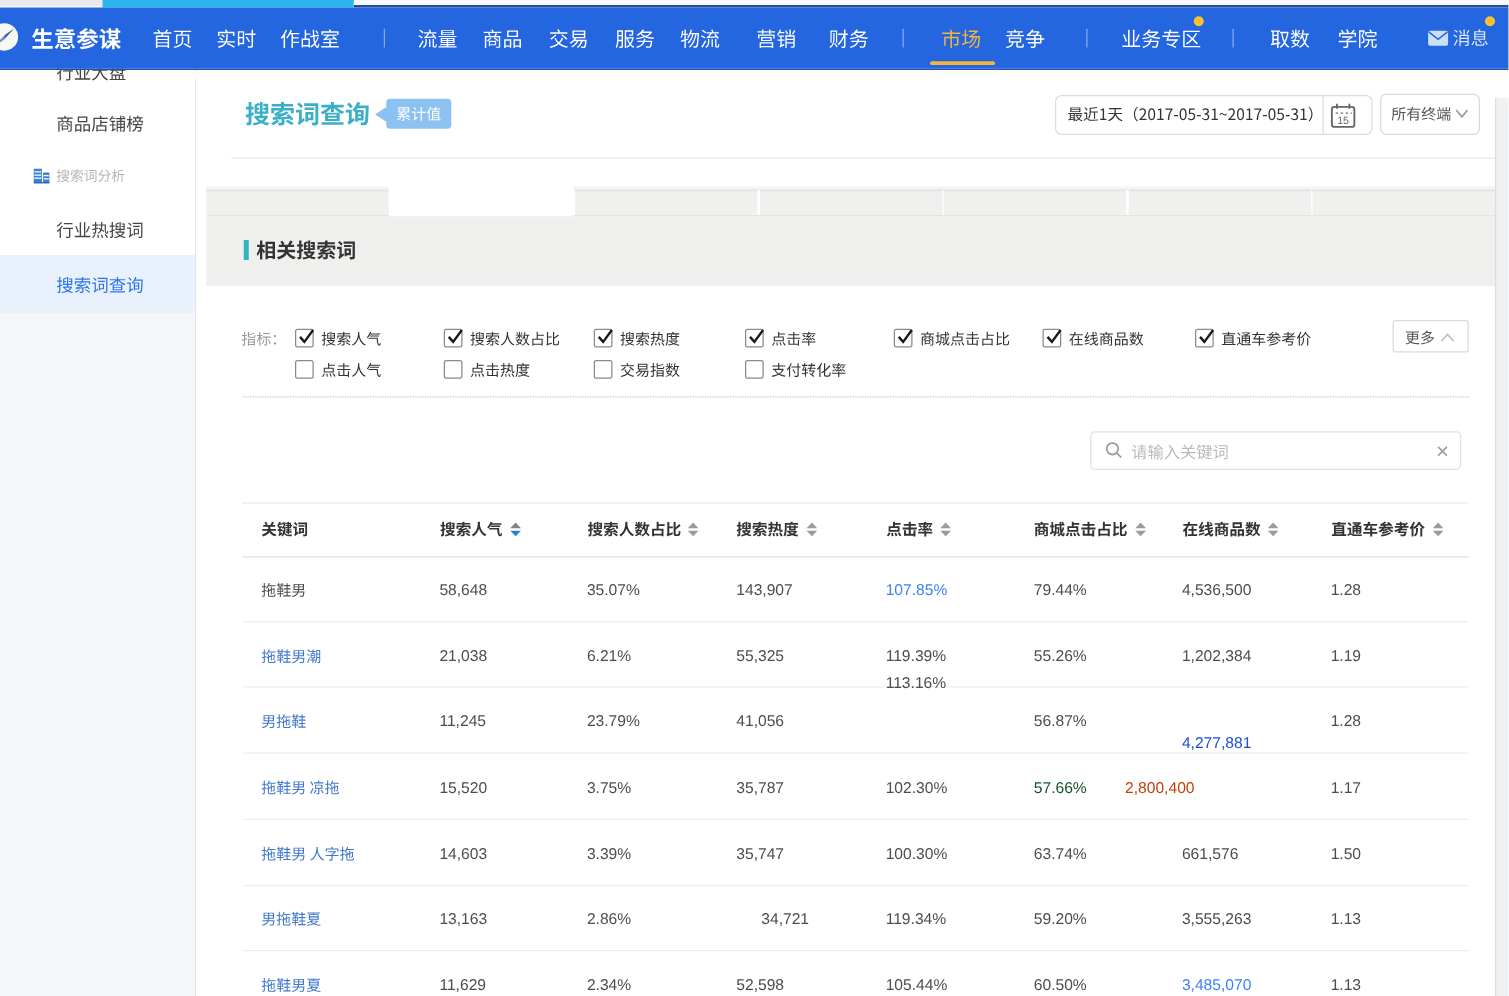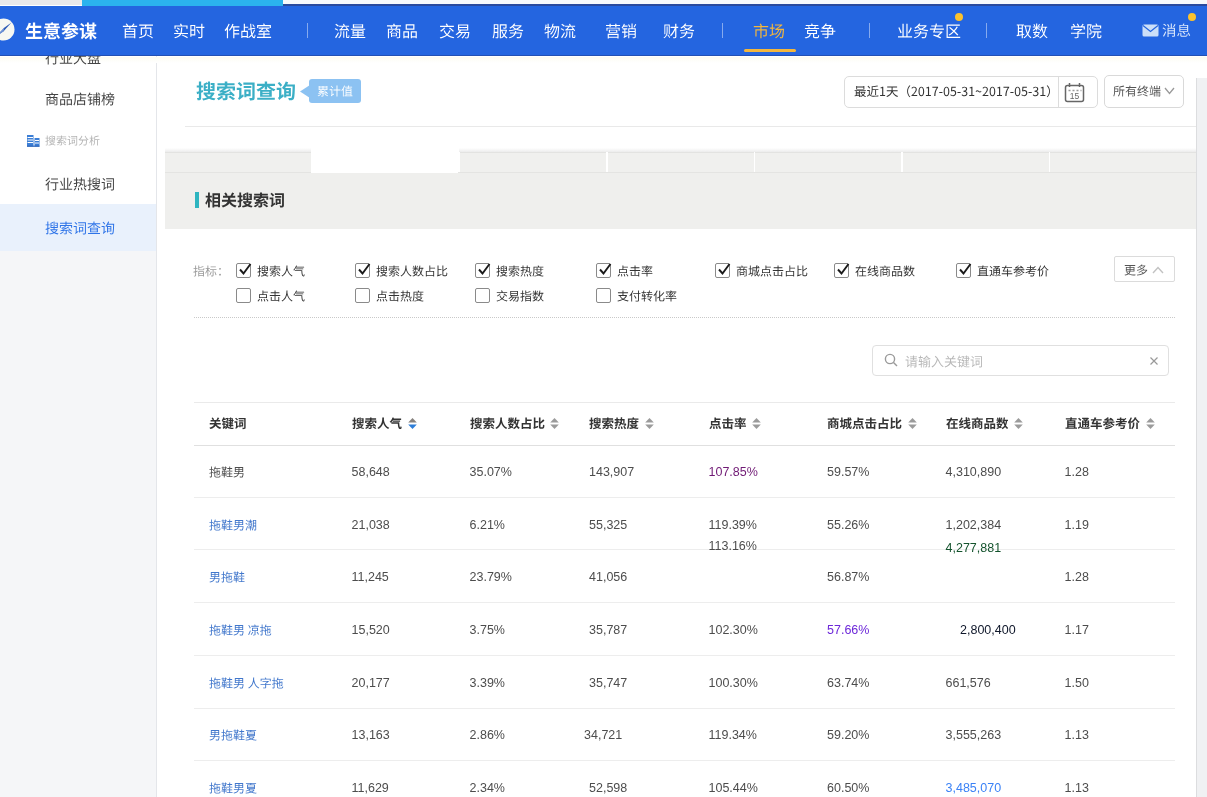--- a/index.html
+++ b/index.html
@@ -391,23 +391,23 @@
       <path d="M4.5 11 L0.2 6.5 H8.8 Z" fill="#9b9b9b"></path>
     </svg>
 <div style="position:absolute;left:209px;top:465.9px">
       <svg style="display:block" width="36.0" height="12" viewBox="0 -880 3000 1000" fill="#4d4d4d">
         <path d="M166 -839V-638H38V-568H166V-345L29 -305L48 -232L166 -270V-14C166 0 161 4 148 4C136 5 97 5 54 4C64 25 74 57 76 76C140 77 179 74 204 61C229 49 238 28 238 -14V-294L347 -330L337 -399L238 -367V-568H341V-638H238V-839ZM496 -841C461 -714 399 -592 321 -513C338 -503 369 -480 382 -469C422 -513 459 -569 491 -632H952V-700H523C540 -740 555 -782 568 -824ZM450 -520V-350L347 -310L370 -247L450 -278V-45C450 48 481 72 592 72C617 72 806 72 833 72C926 72 949 37 960 -80C939 -84 911 -94 894 -106C889 -12 880 6 829 6C789 6 626 6 595 6C530 6 518 -3 518 -45V-305L639 -352V-89H706V-378L827 -425C827 -306 826 -220 823 -205C820 -189 813 -186 801 -186C791 -186 764 -186 744 -187C753 -171 759 -142 761 -121C785 -121 819 -122 842 -128C869 -135 886 -153 889 -189C892 -218 893 -344 894 -482L897 -494L849 -513L836 -503L831 -498L706 -450V-601H639V-424L518 -377V-520Z M1689 -389V-262H1511V-193H1689V-26H1466V45H1962V-26H1762V-193H1935V-262H1762V-389ZM1689 -838V-706H1524V-637H1689V-490H1495V-420H1951V-490H1762V-637H1930V-706H1762V-838ZM1078 -480V-240H1237V-162H1040V-97H1237V81H1307V-97H1491V-162H1307V-240H1459V-480H1307V-546H1416V-685H1501V-748H1416V-839H1348V-748H1198V-839H1132V-748H1045V-685H1132V-546H1237V-480ZM1348 -685V-606H1198V-685ZM1143 -421H1242V-299H1143ZM1302 -421H1394V-299H1302Z M2227 -556H2459V-448H2227ZM2534 -556H2770V-448H2534ZM2227 -723H2459V-616H2227ZM2534 -723H2770V-616H2534ZM2072 -286V-217H2401C2354 -110 2258 -30 2043 15C2058 31 2077 61 2083 80C2328 25 2433 -79 2483 -217H2799C2785 -79 2768 -18 2746 1C2736 10 2724 11 2702 11C2679 11 2613 10 2548 4C2560 23 2570 52 2571 73C2636 76 2697 77 2729 76C2764 73 2787 68 2809 48C2841 16 2860 -62 2879 -253C2880 -263 2882 -286 2882 -286H2504C2511 -317 2517 -349 2521 -383H2848V-787H2153V-383H2443C2439 -349 2433 -317 2425 -286Z"></path>
       </svg>
     </div>
 <div style="position:absolute;left:351.5px;top:464.9px;font:400 12.5px 'Liberation Sans',sans-serif;color:#4d4d4d;white-space:nowrap">58,648</div>
 <div style="position:absolute;left:469.5px;top:464.9px;font:400 12.5px 'Liberation Sans',sans-serif;color:#4d4d4d;white-space:nowrap">35.07%</div>
 <div style="position:absolute;left:589px;top:464.9px;font:400 12.5px 'Liberation Sans',sans-serif;color:#4d4d4d;white-space:nowrap">143,907</div>
-<div style="position:absolute;left:708.5px;top:464.9px;font:400 12.5px 'Liberation Sans',sans-serif;color:#701a75;white-space:nowrap">107.85%</div>
-<div style="position:absolute;left:827px;top:464.9px;font:400 12.5px 'Liberation Sans',sans-serif;color:#4d4d4d;white-space:nowrap">59.57%</div>
-<div style="position:absolute;left:945.5px;top:464.9px;font:400 12.5px 'Liberation Sans',sans-serif;color:#4d4d4d;white-space:nowrap">4,310,890</div>
+<div style="position:absolute;left:708.5px;top:464.9px;font:400 12.5px 'Liberation Sans',sans-serif;color:#3b82f6;white-space:nowrap">107.85%</div>
+<div style="position:absolute;left:827px;top:464.9px;font:400 12.5px 'Liberation Sans',sans-serif;color:#4d4d4d;white-space:nowrap">79.44%</div>
+<div style="position:absolute;left:945.5px;top:464.9px;font:400 12.5px 'Liberation Sans',sans-serif;color:#4d4d4d;white-space:nowrap">4,536,500</div>
 <div style="position:absolute;left:1064.5px;top:464.9px;font:400 12.5px 'Liberation Sans',sans-serif;color:#4d4d4d;white-space:nowrap">1.28</div>
 <div style="position:absolute;left:194px;top:497px;width:981px;height:1px;background:#ededed"></div>
 <div style="position:absolute;left:209px;top:518.5px">
       <svg style="display:block" width="48.0" height="12" viewBox="0 -880 4000 1000" fill="#4177cc">
         <path d="M166 -839V-638H38V-568H166V-345L29 -305L48 -232L166 -270V-14C166 0 161 4 148 4C136 5 97 5 54 4C64 25 74 57 76 76C140 77 179 74 204 61C229 49 238 28 238 -14V-294L347 -330L337 -399L238 -367V-568H341V-638H238V-839ZM496 -841C461 -714 399 -592 321 -513C338 -503 369 -480 382 -469C422 -513 459 -569 491 -632H952V-700H523C540 -740 555 -782 568 -824ZM450 -520V-350L347 -310L370 -247L450 -278V-45C450 48 481 72 592 72C617 72 806 72 833 72C926 72 949 37 960 -80C939 -84 911 -94 894 -106C889 -12 880 6 829 6C789 6 626 6 595 6C530 6 518 -3 518 -45V-305L639 -352V-89H706V-378L827 -425C827 -306 826 -220 823 -205C820 -189 813 -186 801 -186C791 -186 764 -186 744 -187C753 -171 759 -142 761 -121C785 -121 819 -122 842 -128C869 -135 886 -153 889 -189C892 -218 893 -344 894 -482L897 -494L849 -513L836 -503L831 -498L706 -450V-601H639V-424L518 -377V-520Z M1689 -389V-262H1511V-193H1689V-26H1466V45H1962V-26H1762V-193H1935V-262H1762V-389ZM1689 -838V-706H1524V-637H1689V-490H1495V-420H1951V-490H1762V-637H1930V-706H1762V-838ZM1078 -480V-240H1237V-162H1040V-97H1237V81H1307V-97H1491V-162H1307V-240H1459V-480H1307V-546H1416V-685H1501V-748H1416V-839H1348V-748H1198V-839H1132V-748H1045V-685H1132V-546H1237V-480ZM1348 -685V-606H1198V-685ZM1143 -421H1242V-299H1143ZM1302 -421H1394V-299H1302Z M2227 -556H2459V-448H2227ZM2534 -556H2770V-448H2534ZM2227 -723H2459V-616H2227ZM2534 -723H2770V-616H2534ZM2072 -286V-217H2401C2354 -110 2258 -30 2043 15C2058 31 2077 61 2083 80C2328 25 2433 -79 2483 -217H2799C2785 -79 2768 -18 2746 1C2736 10 2724 11 2702 11C2679 11 2613 10 2548 4C2560 23 2570 52 2571 73C2636 76 2697 77 2729 76C2764 73 2787 68 2809 48C2841 16 2860 -62 2879 -253C2880 -263 2882 -286 2882 -286H2504C2511 -317 2517 -349 2521 -383H2848V-787H2153V-383H2443C2439 -349 2433 -317 2425 -286Z M3358 -391H3535V-310H3358ZM3358 -523H3535V-444H3358ZM3067 -778C3118 -745 3181 -694 3212 -659L3262 -711C3231 -744 3166 -792 3115 -824ZM3033 -507C3086 -475 3151 -428 3183 -397L3230 -451C3197 -483 3130 -527 3078 -555ZM3055 33 3122 71C3163 -26 3210 -155 3244 -265L3185 -304C3148 -186 3094 -49 3055 33ZM3412 -838V-727H3276V-661H3412V-578H3296V-255H3412V-171H3257V-103H3412V80H3482V-103H3625V-171H3482V-255H3599V-578H3482V-661H3622V-727H3482V-838ZM3863 -734V-569H3733V-734ZM3666 -802V-402C3666 -261 3658 -82 3566 41C3582 49 3610 70 3622 81C3691 -12 3718 -142 3728 -263H3863V-14C3863 1 3858 5 3845 6C3833 6 3790 6 3745 4C3754 24 3763 58 3766 77C3830 78 3871 75 3897 63C3923 51 3930 28 3930 -13V-802ZM3863 -501V-331H3732L3733 -402V-501Z"></path>
       </svg>
     </div>
 <div style="position:absolute;left:351.5px;top:517.6px;font:400 12.5px 'Liberation Sans',sans-serif;color:#4d4d4d;white-space:nowrap">21,038</div>
 <div style="position:absolute;left:469.5px;top:517.6px;font:400 12.5px 'Liberation Sans',sans-serif;color:#4d4d4d;white-space:nowrap">6.21%</div>
 <div style="position:absolute;left:589px;top:517.6px;font:400 12.5px 'Liberation Sans',sans-serif;color:#4d4d4d;white-space:nowrap">55,325</div>
@@ -419,57 +419,57 @@
 <div style="position:absolute;left:209px;top:571.2px">
       <svg style="display:block" width="36.0" height="12" viewBox="0 -880 3000 1000" fill="#4177cc">
         <path d="M227 -556H459V-448H227ZM534 -556H770V-448H534ZM227 -723H459V-616H227ZM534 -723H770V-616H534ZM72 -286V-217H401C354 -110 258 -30 43 15C58 31 77 61 83 80C328 25 433 -79 483 -217H799C785 -79 768 -18 746 1C736 10 724 11 702 11C679 11 613 10 548 4C560 23 570 52 571 73C636 76 697 77 729 76C764 73 787 68 809 48C841 16 860 -62 879 -253C880 -263 882 -286 882 -286H504C511 -317 517 -349 521 -383H848V-787H153V-383H443C439 -349 433 -317 425 -286Z M1166 -839V-638H1038V-568H1166V-345L1029 -305L1048 -232L1166 -270V-14C1166 0 1161 4 1148 4C1136 5 1097 5 1054 4C1064 25 1074 57 1076 76C1140 77 1179 74 1204 61C1229 49 1238 28 1238 -14V-294L1347 -330L1337 -399L1238 -367V-568H1341V-638H1238V-839ZM1496 -841C1461 -714 1399 -592 1321 -513C1338 -503 1369 -480 1382 -469C1422 -513 1459 -569 1491 -632H1952V-700H1523C1540 -740 1555 -782 1568 -824ZM1450 -520V-350L1347 -310L1370 -247L1450 -278V-45C1450 48 1481 72 1592 72C1617 72 1806 72 1833 72C1926 72 1949 37 1960 -80C1939 -84 1911 -94 1894 -106C1889 -12 1880 6 1829 6C1789 6 1626 6 1595 6C1530 6 1518 -3 1518 -45V-305L1639 -352V-89H1706V-378L1827 -425C1827 -306 1826 -220 1823 -205C1820 -189 1813 -186 1801 -186C1791 -186 1764 -186 1744 -187C1753 -171 1759 -142 1761 -121C1785 -121 1819 -122 1842 -128C1869 -135 1886 -153 1889 -189C1892 -218 1893 -344 1894 -482L1897 -494L1849 -513L1836 -503L1831 -498L1706 -450V-601H1639V-424L1518 -377V-520Z M2689 -389V-262H2511V-193H2689V-26H2466V45H2962V-26H2762V-193H2935V-262H2762V-389ZM2689 -838V-706H2524V-637H2689V-490H2495V-420H2951V-490H2762V-637H2930V-706H2762V-838ZM2078 -480V-240H2237V-162H2040V-97H2237V81H2307V-97H2491V-162H2307V-240H2459V-480H2307V-546H2416V-685H2501V-748H2416V-839H2348V-748H2198V-839H2132V-748H2045V-685H2132V-546H2237V-480ZM2348 -685V-606H2198V-685ZM2143 -421H2242V-299H2143ZM2302 -421H2394V-299H2302Z"></path>
       </svg>
     </div>
 <div style="position:absolute;left:351.5px;top:570.3px;font:400 12.5px 'Liberation Sans',sans-serif;color:#4d4d4d;white-space:nowrap">11,245</div>
 <div style="position:absolute;left:469.5px;top:570.3px;font:400 12.5px 'Liberation Sans',sans-serif;color:#4d4d4d;white-space:nowrap">23.79%</div>
 <div style="position:absolute;left:589px;top:570.3px;font:400 12.5px 'Liberation Sans',sans-serif;color:#4d4d4d;white-space:nowrap">41,056</div>
 <div style="position:absolute;left:708.5px;top:539px;font:400 12.5px 'Liberation Sans',sans-serif;color:#4d4d4d;white-space:nowrap">113.16%</div>
 <div style="position:absolute;left:827px;top:570.3px;font:400 12.5px 'Liberation Sans',sans-serif;color:#4d4d4d;white-space:nowrap">56.87%</div>
-<div style="position:absolute;left:945.5px;top:541px;font:400 12.5px 'Liberation Sans',sans-serif;color:#14532d;white-space:nowrap">4,277,881</div>
+<div style="position:absolute;left:945.5px;top:587px;font:400 12.5px 'Liberation Sans',sans-serif;color:#1d4ed8;white-space:nowrap">4,277,881</div>
 <div style="position:absolute;left:1064.5px;top:570.3px;font:400 12.5px 'Liberation Sans',sans-serif;color:#4d4d4d;white-space:nowrap">1.28</div>
 <div style="position:absolute;left:194px;top:602px;width:981px;height:1px;background:#ededed"></div>
 <div style="position:absolute;left:209px;top:624.0px">
       <svg style="display:block" width="62.7" height="12" viewBox="0 -880 5224 1000" fill="#4177cc">
         <path d="M166 -839V-638H38V-568H166V-345L29 -305L48 -232L166 -270V-14C166 0 161 4 148 4C136 5 97 5 54 4C64 25 74 57 76 76C140 77 179 74 204 61C229 49 238 28 238 -14V-294L347 -330L337 -399L238 -367V-568H341V-638H238V-839ZM496 -841C461 -714 399 -592 321 -513C338 -503 369 -480 382 -469C422 -513 459 -569 491 -632H952V-700H523C540 -740 555 -782 568 -824ZM450 -520V-350L347 -310L370 -247L450 -278V-45C450 48 481 72 592 72C617 72 806 72 833 72C926 72 949 37 960 -80C939 -84 911 -94 894 -106C889 -12 880 6 829 6C789 6 626 6 595 6C530 6 518 -3 518 -45V-305L639 -352V-89H706V-378L827 -425C827 -306 826 -220 823 -205C820 -189 813 -186 801 -186C791 -186 764 -186 744 -187C753 -171 759 -142 761 -121C785 -121 819 -122 842 -128C869 -135 886 -153 889 -189C892 -218 893 -344 894 -482L897 -494L849 -513L836 -503L831 -498L706 -450V-601H639V-424L518 -377V-520Z M1689 -389V-262H1511V-193H1689V-26H1466V45H1962V-26H1762V-193H1935V-262H1762V-389ZM1689 -838V-706H1524V-637H1689V-490H1495V-420H1951V-490H1762V-637H1930V-706H1762V-838ZM1078 -480V-240H1237V-162H1040V-97H1237V81H1307V-97H1491V-162H1307V-240H1459V-480H1307V-546H1416V-685H1501V-748H1416V-839H1348V-748H1198V-839H1132V-748H1045V-685H1132V-546H1237V-480ZM1348 -685V-606H1198V-685ZM1143 -421H1242V-299H1143ZM1302 -421H1394V-299H1302Z M2227 -556H2459V-448H2227ZM2534 -556H2770V-448H2534ZM2227 -723H2459V-616H2227ZM2534 -723H2770V-616H2534ZM2072 -286V-217H2401C2354 -110 2258 -30 2043 15C2058 31 2077 61 2083 80C2328 25 2433 -79 2483 -217H2799C2785 -79 2768 -18 2746 1C2736 10 2724 11 2702 11C2679 11 2613 10 2548 4C2560 23 2570 52 2571 73C2636 76 2697 77 2729 76C2764 73 2787 68 2809 48C2841 16 2860 -62 2879 -253C2880 -263 2882 -286 2882 -286H2504C2511 -317 2517 -349 2521 -383H2848V-787H2153V-383H2443C2439 -349 2433 -317 2425 -286Z M3655 -506H4007V-358H3655ZM3619 -240C3583 -161 3531 -75 3478 -17C3496 -6 3525 15 3538 28C3589 -35 3648 -132 3688 -218ZM3967 -212C4013 -142 4068 -48 4094 12L4160 -21C4134 -78 4078 -170 4030 -239ZM3273 -768C3325 -688 3382 -580 3406 -512L3474 -554C3450 -620 3390 -724 3336 -802ZM3261 -4 3335 29C3383 -67 3440 -199 3483 -314L3418 -348C3372 -227 3306 -88 3261 -4ZM3765 -822C3779 -793 3796 -756 3808 -725H3521V-653H4149V-725H3891C3880 -759 3858 -805 3838 -842ZM3584 -571V-294H3796V-6C3796 6 3792 9 3777 10C3763 11 3710 11 3659 9C3669 28 3681 57 3686 77C3758 77 3804 77 3835 66C3866 55 3875 36 3875 -5V-294H4083V-571Z M4390 -839V-638H4262V-568H4390V-345L4253 -305L4272 -232L4390 -270V-14C4390 0 4385 4 4372 4C4360 5 4321 5 4278 4C4288 25 4298 57 4300 76C4364 77 4403 74 4428 61C4453 49 4462 28 4462 -14V-294L4571 -330L4561 -399L4462 -367V-568H4565V-638H4462V-839ZM4720 -841C4685 -714 4623 -592 4545 -513C4562 -503 4593 -480 4606 -469C4646 -513 4683 -569 4715 -632H5176V-700H4747C4764 -740 4779 -782 4792 -824ZM4674 -520V-350L4571 -310L4594 -247L4674 -278V-45C4674 48 4705 72 4816 72C4841 72 5030 72 5057 72C5150 72 5173 37 5184 -80C5163 -84 5135 -94 5118 -106C5113 -12 5104 6 5053 6C5013 6 4850 6 4819 6C4754 6 4742 -3 4742 -45V-305L4863 -352V-89H4930V-378L5051 -425C5051 -306 5050 -220 5047 -205C5044 -189 5037 -186 5025 -186C5015 -186 4988 -186 4968 -187C4977 -171 4983 -142 4985 -121C5009 -121 5043 -122 5066 -128C5093 -135 5110 -153 5113 -189C5116 -218 5117 -344 5118 -482L5121 -494L5073 -513L5060 -503L5055 -498L4930 -450V-601H4863V-424L4742 -377V-520Z"></path>
       </svg>
     </div>
 <div style="position:absolute;left:351.5px;top:623.0px;font:400 12.5px 'Liberation Sans',sans-serif;color:#4d4d4d;white-space:nowrap">15,520</div>
 <div style="position:absolute;left:469.5px;top:623.0px;font:400 12.5px 'Liberation Sans',sans-serif;color:#4d4d4d;white-space:nowrap">3.75%</div>
 <div style="position:absolute;left:589px;top:623.0px;font:400 12.5px 'Liberation Sans',sans-serif;color:#4d4d4d;white-space:nowrap">35,787</div>
 <div style="position:absolute;left:708.5px;top:623.0px;font:400 12.5px 'Liberation Sans',sans-serif;color:#4d4d4d;white-space:nowrap">102.30%</div>
-<div style="position:absolute;left:827px;top:623.0px;font:400 12.5px 'Liberation Sans',sans-serif;color:#6d28d9;white-space:nowrap">57.66%</div>
-<div style="position:absolute;left:960px;top:623.0px;font:400 12.5px 'Liberation Sans',sans-serif;color:#0f172a;white-space:nowrap">2,800,400</div>
+<div style="position:absolute;left:827px;top:623.0px;font:400 12.5px 'Liberation Sans',sans-serif;color:#14532d;white-space:nowrap">57.66%</div>
+<div style="position:absolute;left:900px;top:623.0px;font:400 12.5px 'Liberation Sans',sans-serif;color:#c2410c;white-space:nowrap">2,800,400</div>
 <div style="position:absolute;left:1064.5px;top:623.0px;font:400 12.5px 'Liberation Sans',sans-serif;color:#4d4d4d;white-space:nowrap">1.17</div>
 <div style="position:absolute;left:194px;top:655px;width:981px;height:1px;background:#ededed"></div>
 <div style="position:absolute;left:209px;top:676.6px">
       <svg style="display:block" width="74.7" height="12" viewBox="0 -880 6224 1000" fill="#4177cc">
         <path d="M166 -839V-638H38V-568H166V-345L29 -305L48 -232L166 -270V-14C166 0 161 4 148 4C136 5 97 5 54 4C64 25 74 57 76 76C140 77 179 74 204 61C229 49 238 28 238 -14V-294L347 -330L337 -399L238 -367V-568H341V-638H238V-839ZM496 -841C461 -714 399 -592 321 -513C338 -503 369 -480 382 -469C422 -513 459 -569 491 -632H952V-700H523C540 -740 555 -782 568 -824ZM450 -520V-350L347 -310L370 -247L450 -278V-45C450 48 481 72 592 72C617 72 806 72 833 72C926 72 949 37 960 -80C939 -84 911 -94 894 -106C889 -12 880 6 829 6C789 6 626 6 595 6C530 6 518 -3 518 -45V-305L639 -352V-89H706V-378L827 -425C827 -306 826 -220 823 -205C820 -189 813 -186 801 -186C791 -186 764 -186 744 -187C753 -171 759 -142 761 -121C785 -121 819 -122 842 -128C869 -135 886 -153 889 -189C892 -218 893 -344 894 -482L897 -494L849 -513L836 -503L831 -498L706 -450V-601H639V-424L518 -377V-520Z M1689 -389V-262H1511V-193H1689V-26H1466V45H1962V-26H1762V-193H1935V-262H1762V-389ZM1689 -838V-706H1524V-637H1689V-490H1495V-420H1951V-490H1762V-637H1930V-706H1762V-838ZM1078 -480V-240H1237V-162H1040V-97H1237V81H1307V-97H1491V-162H1307V-240H1459V-480H1307V-546H1416V-685H1501V-748H1416V-839H1348V-748H1198V-839H1132V-748H1045V-685H1132V-546H1237V-480ZM1348 -685V-606H1198V-685ZM1143 -421H1242V-299H1143ZM1302 -421H1394V-299H1302Z M2227 -556H2459V-448H2227ZM2534 -556H2770V-448H2534ZM2227 -723H2459V-616H2227ZM2534 -723H2770V-616H2534ZM2072 -286V-217H2401C2354 -110 2258 -30 2043 15C2058 31 2077 61 2083 80C2328 25 2433 -79 2483 -217H2799C2785 -79 2768 -18 2746 1C2736 10 2724 11 2702 11C2679 11 2613 10 2548 4C2560 23 2570 52 2571 73C2636 76 2697 77 2729 76C2764 73 2787 68 2809 48C2841 16 2860 -62 2879 -253C2880 -263 2882 -286 2882 -286H2504C2511 -317 2517 -349 2521 -383H2848V-787H2153V-383H2443C2439 -349 2433 -317 2425 -286Z M3681 -837C3678 -683 3684 -194 3267 17C3290 33 3314 57 3328 76C3573 -55 3679 -279 3726 -480C3775 -293 3883 -46 4134 72C4146 51 4168 25 4189 9C3835 -150 3773 -569 3758 -689C3763 -749 3764 -800 3765 -837Z M4684 -363V-300H4293V-228H4684V-14C4684 0 4679 5 4661 6C4643 6 4578 6 4511 4C4524 24 4538 58 4543 79C4628 79 4681 78 4716 67C4752 54 4763 32 4763 -12V-228H5154V-300H4763V-337C4851 -384 4941 -452 5003 -516L4952 -555L4935 -551H4457V-480H4859C4808 -436 4743 -392 4684 -363ZM4648 -824C4667 -798 4686 -765 4699 -736H4304V-529H4378V-664H5067V-529H5144V-736H4787C4773 -769 4747 -814 4721 -847Z M5390 -839V-638H5262V-568H5390V-345L5253 -305L5272 -232L5390 -270V-14C5390 0 5385 4 5372 4C5360 5 5321 5 5278 4C5288 25 5298 57 5300 76C5364 77 5403 74 5428 61C5453 49 5462 28 5462 -14V-294L5571 -330L5561 -399L5462 -367V-568H5565V-638H5462V-839ZM5720 -841C5685 -714 5623 -592 5545 -513C5562 -503 5593 -480 5606 -469C5646 -513 5683 -569 5715 -632H6176V-700H5747C5764 -740 5779 -782 5792 -824ZM5674 -520V-350L5571 -310L5594 -247L5674 -278V-45C5674 48 5705 72 5816 72C5841 72 6030 72 6057 72C6150 72 6173 37 6184 -80C6163 -84 6135 -94 6118 -106C6113 -12 6104 6 6053 6C6013 6 5850 6 5819 6C5754 6 5742 -3 5742 -45V-305L5863 -352V-89H5930V-378L6051 -425C6051 -306 6050 -220 6047 -205C6044 -189 6037 -186 6025 -186C6015 -186 5988 -186 5968 -187C5977 -171 5983 -142 5985 -121C6009 -121 6043 -122 6066 -128C6093 -135 6110 -153 6113 -189C6116 -218 6117 -344 6118 -482L6121 -494L6073 -513L6060 -503L6055 -498L5930 -450V-601H5863V-424L5742 -377V-520Z"></path>
       </svg>
     </div>
-<div style="position:absolute;left:351.5px;top:675.7px;font:400 12.5px 'Liberation Sans',sans-serif;color:#4d4d4d;white-space:nowrap">20,177</div>
+<div style="position:absolute;left:351.5px;top:675.7px;font:400 12.5px 'Liberation Sans',sans-serif;color:#4d4d4d;white-space:nowrap">14,603</div>
 <div style="position:absolute;left:469.5px;top:675.7px;font:400 12.5px 'Liberation Sans',sans-serif;color:#4d4d4d;white-space:nowrap">3.39%</div>
 <div style="position:absolute;left:589px;top:675.7px;font:400 12.5px 'Liberation Sans',sans-serif;color:#4d4d4d;white-space:nowrap">35,747</div>
 <div style="position:absolute;left:708.5px;top:675.7px;font:400 12.5px 'Liberation Sans',sans-serif;color:#4d4d4d;white-space:nowrap">100.30%</div>
 <div style="position:absolute;left:827px;top:675.7px;font:400 12.5px 'Liberation Sans',sans-serif;color:#4d4d4d;white-space:nowrap">63.74%</div>
 <div style="position:absolute;left:945.5px;top:675.7px;font:400 12.5px 'Liberation Sans',sans-serif;color:#4d4d4d;white-space:nowrap">661,576</div>
 <div style="position:absolute;left:1064.5px;top:675.7px;font:400 12.5px 'Liberation Sans',sans-serif;color:#4d4d4d;white-space:nowrap">1.50</div>
 <div style="position:absolute;left:194px;top:708px;width:981px;height:1px;background:#ededed"></div>
 <div style="position:absolute;left:209px;top:729.4px">
       <svg style="display:block" width="48.0" height="12" viewBox="0 -880 4000 1000" fill="#4177cc">
         <path d="M227 -556H459V-448H227ZM534 -556H770V-448H534ZM227 -723H459V-616H227ZM534 -723H770V-616H534ZM72 -286V-217H401C354 -110 258 -30 43 15C58 31 77 61 83 80C328 25 433 -79 483 -217H799C785 -79 768 -18 746 1C736 10 724 11 702 11C679 11 613 10 548 4C560 23 570 52 571 73C636 76 697 77 729 76C764 73 787 68 809 48C841 16 860 -62 879 -253C880 -263 882 -286 882 -286H504C511 -317 517 -349 521 -383H848V-787H153V-383H443C439 -349 433 -317 425 -286Z M1166 -839V-638H1038V-568H1166V-345L1029 -305L1048 -232L1166 -270V-14C1166 0 1161 4 1148 4C1136 5 1097 5 1054 4C1064 25 1074 57 1076 76C1140 77 1179 74 1204 61C1229 49 1238 28 1238 -14V-294L1347 -330L1337 -399L1238 -367V-568H1341V-638H1238V-839ZM1496 -841C1461 -714 1399 -592 1321 -513C1338 -503 1369 -480 1382 -469C1422 -513 1459 -569 1491 -632H1952V-700H1523C1540 -740 1555 -782 1568 -824ZM1450 -520V-350L1347 -310L1370 -247L1450 -278V-45C1450 48 1481 72 1592 72C1617 72 1806 72 1833 72C1926 72 1949 37 1960 -80C1939 -84 1911 -94 1894 -106C1889 -12 1880 6 1829 6C1789 6 1626 6 1595 6C1530 6 1518 -3 1518 -45V-305L1639 -352V-89H1706V-378L1827 -425C1827 -306 1826 -220 1823 -205C1820 -189 1813 -186 1801 -186C1791 -186 1764 -186 1744 -187C1753 -171 1759 -142 1761 -121C1785 -121 1819 -122 1842 -128C1869 -135 1886 -153 1889 -189C1892 -218 1893 -344 1894 -482L1897 -494L1849 -513L1836 -503L1831 -498L1706 -450V-601H1639V-424L1518 -377V-520Z M2689 -389V-262H2511V-193H2689V-26H2466V45H2962V-26H2762V-193H2935V-262H2762V-389ZM2689 -838V-706H2524V-637H2689V-490H2495V-420H2951V-490H2762V-637H2930V-706H2762V-838ZM2078 -480V-240H2237V-162H2040V-97H2237V81H2307V-97H2491V-162H2307V-240H2459V-480H2307V-546H2416V-685H2501V-748H2416V-839H2348V-748H2198V-839H2132V-748H2045V-685H2132V-546H2237V-480ZM2348 -685V-606H2198V-685ZM2143 -421H2242V-299H2143ZM2302 -421H2394V-299H2302Z M3246 -519H3753V-460H3246ZM3246 -411H3753V-351H3246ZM3246 -626H3753V-568H3246ZM3173 -674V-303H3350C3289 -240 3186 -176 3046 -131C3062 -120 3082 -96 3092 -78C3166 -105 3229 -136 3284 -170C3323 -125 3371 -86 3426 -54C3306 -15 3168 8 3037 18C3048 34 3061 62 3066 80C3215 65 3370 36 3503 -15C3622 37 3766 67 3926 81C3936 61 3954 30 3969 13C3828 4 3699 -18 3591 -53C3677 -97 3750 -152 3799 -223L3752 -254L3738 -250H3389C3408 -267 3425 -285 3440 -303H3828V-674H3512L3534 -732H3924V-795H3076V-732H3451L3437 -674ZM3510 -85C3444 -115 3389 -151 3349 -195H3684C3639 -151 3579 -115 3510 -85Z"></path>
       </svg>
     </div>
 <div style="position:absolute;left:351.5px;top:728.4px;font:400 12.5px 'Liberation Sans',sans-serif;color:#4d4d4d;white-space:nowrap">13,163</div>
 <div style="position:absolute;left:469.5px;top:728.4px;font:400 12.5px 'Liberation Sans',sans-serif;color:#4d4d4d;white-space:nowrap">2.86%</div>
-<div style="position:absolute;left:584px;top:728.4px;font:400 12.5px 'Liberation Sans',sans-serif;color:#4d4d4d;white-space:nowrap">34,721</div>
+<div style="position:absolute;left:609px;top:728.4px;font:400 12.5px 'Liberation Sans',sans-serif;color:#4d4d4d;white-space:nowrap">34,721</div>
 <div style="position:absolute;left:708.5px;top:728.4px;font:400 12.5px 'Liberation Sans',sans-serif;color:#4d4d4d;white-space:nowrap">119.34%</div>
 <div style="position:absolute;left:827px;top:728.4px;font:400 12.5px 'Liberation Sans',sans-serif;color:#4d4d4d;white-space:nowrap">59.20%</div>
 <div style="position:absolute;left:945.5px;top:728.4px;font:400 12.5px 'Liberation Sans',sans-serif;color:#4d4d4d;white-space:nowrap">3,555,263</div>
 <div style="position:absolute;left:1064.5px;top:728.4px;font:400 12.5px 'Liberation Sans',sans-serif;color:#4d4d4d;white-space:nowrap">1.13</div>
 <div style="position:absolute;left:194px;top:760px;width:981px;height:1px;background:#ededed"></div>
 <div style="position:absolute;left:209px;top:782.1px">
       <svg style="display:block" width="48.0" height="12" viewBox="0 -880 4000 1000" fill="#4177cc">
         <path d="M166 -839V-638H38V-568H166V-345L29 -305L48 -232L166 -270V-14C166 0 161 4 148 4C136 5 97 5 54 4C64 25 74 57 76 76C140 77 179 74 204 61C229 49 238 28 238 -14V-294L347 -330L337 -399L238 -367V-568H341V-638H238V-839ZM496 -841C461 -714 399 -592 321 -513C338 -503 369 -480 382 -469C422 -513 459 -569 491 -632H952V-700H523C540 -740 555 -782 568 -824ZM450 -520V-350L347 -310L370 -247L450 -278V-45C450 48 481 72 592 72C617 72 806 72 833 72C926 72 949 37 960 -80C939 -84 911 -94 894 -106C889 -12 880 6 829 6C789 6 626 6 595 6C530 6 518 -3 518 -45V-305L639 -352V-89H706V-378L827 -425C827 -306 826 -220 823 -205C820 -189 813 -186 801 -186C791 -186 764 -186 744 -187C753 -171 759 -142 761 -121C785 -121 819 -122 842 -128C869 -135 886 -153 889 -189C892 -218 893 -344 894 -482L897 -494L849 -513L836 -503L831 -498L706 -450V-601H639V-424L518 -377V-520Z M1689 -389V-262H1511V-193H1689V-26H1466V45H1962V-26H1762V-193H1935V-262H1762V-389ZM1689 -838V-706H1524V-637H1689V-490H1495V-420H1951V-490H1762V-637H1930V-706H1762V-838ZM1078 -480V-240H1237V-162H1040V-97H1237V81H1307V-97H1491V-162H1307V-240H1459V-480H1307V-546H1416V-685H1501V-748H1416V-839H1348V-748H1198V-839H1132V-748H1045V-685H1132V-546H1237V-480ZM1348 -685V-606H1198V-685ZM1143 -421H1242V-299H1143ZM1302 -421H1394V-299H1302Z M2227 -556H2459V-448H2227ZM2534 -556H2770V-448H2534ZM2227 -723H2459V-616H2227ZM2534 -723H2770V-616H2534ZM2072 -286V-217H2401C2354 -110 2258 -30 2043 15C2058 31 2077 61 2083 80C2328 25 2433 -79 2483 -217H2799C2785 -79 2768 -18 2746 1C2736 10 2724 11 2702 11C2679 11 2613 10 2548 4C2560 23 2570 52 2571 73C2636 76 2697 77 2729 76C2764 73 2787 68 2809 48C2841 16 2860 -62 2879 -253C2880 -263 2882 -286 2882 -286H2504C2511 -317 2517 -349 2521 -383H2848V-787H2153V-383H2443C2439 -349 2433 -317 2425 -286Z M3246 -519H3753V-460H3246ZM3246 -411H3753V-351H3246ZM3246 -626H3753V-568H3246ZM3173 -674V-303H3350C3289 -240 3186 -176 3046 -131C3062 -120 3082 -96 3092 -78C3166 -105 3229 -136 3284 -170C3323 -125 3371 -86 3426 -54C3306 -15 3168 8 3037 18C3048 34 3061 62 3066 80C3215 65 3370 36 3503 -15C3622 37 3766 67 3926 81C3936 61 3954 30 3969 13C3828 4 3699 -18 3591 -53C3677 -97 3750 -152 3799 -223L3752 -254L3738 -250H3389C3408 -267 3425 -285 3440 -303H3828V-674H3512L3534 -732H3924V-795H3076V-732H3451L3437 -674ZM3510 -85C3444 -115 3389 -151 3349 -195H3684C3639 -151 3579 -115 3510 -85Z"></path>
       </svg>
     </div>

